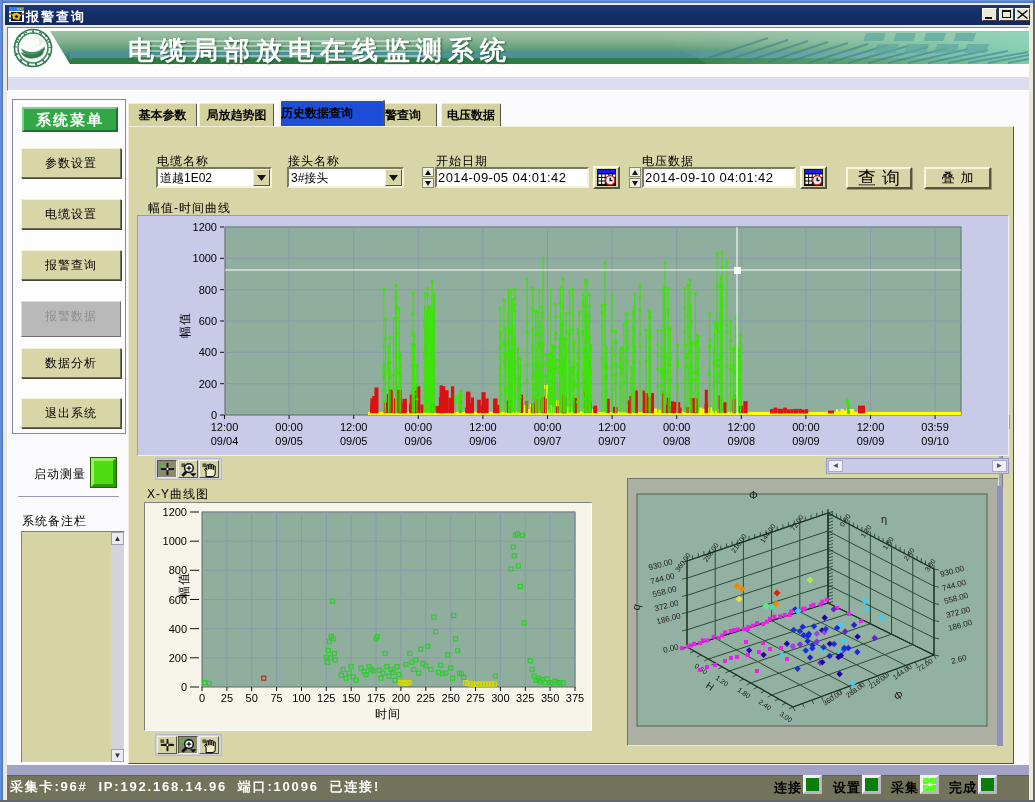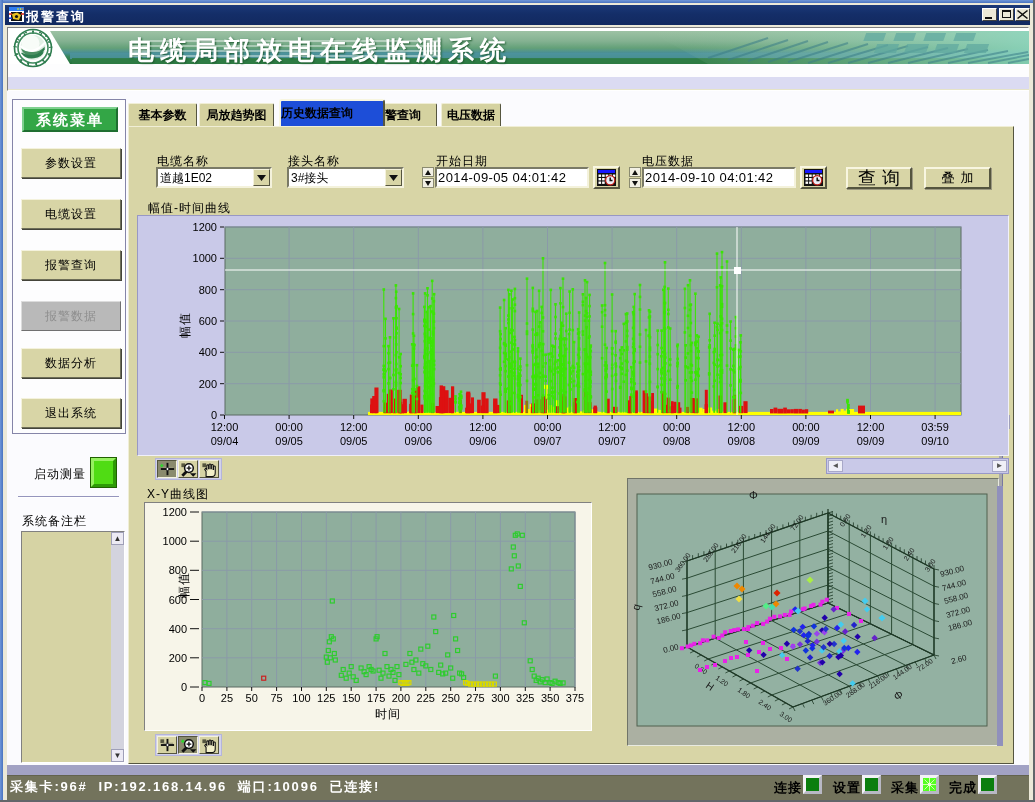--- a/index.html
+++ b/index.html
@@ -133,21 +133,21 @@
 </g>
 </svg>
 <div class="abs" style="left:128px;top:33px;width:560px;height:30px;color:#fff;font-weight:bold;font-size:26px;letter-spacing:6px;text-shadow:1px 1px 2px #1E5B30">电缆局部放电在线监测系统</div>
 <div class="abs" style="left:131px;top:38px;width:310px;height:19px;background:repeating-linear-gradient(0deg, rgba(255,255,255,0.40) 0 2px, rgba(255,255,255,0) 2px 5px);z-index:3"></div>
 <div class="abs" style="left:7px;top:91px;width:1022px;height:674px;background:#FBFBFE"></div>
 <div class="abs" style="left:12px;top:99px;width:114px;height:335px;background:#FDFDFE;border:1px solid #8585A8"></div>
 <div class="abs" style="left:22px;top:107px;width:96px;height:25px;background:#33A646;border-top:2px solid #7FD08F;border-left:2px solid #7FD08F;border-right:2px solid #1E6E30;border-bottom:2px solid #1E6E30;color:#fff;font-weight:bold;font-size:15px;text-align:center;line-height:21px;letter-spacing:2px">系统菜单</div>
 <div class="abs" style="left:21px;top:148px;width:100px;height:30px;background:#D8D5A6;color:#000;border-top:1px solid #F4F2DC;border-left:1px solid #F4F2DC;border-right:1px solid #6E6E58;border-bottom:1px solid #6E6E58;box-shadow:1px 1px 0 #44443A;font-size:12px;text-align:center;line-height:28px;letter-spacing:1px">参数设置</div>
 <div class="abs" style="left:21px;top:199px;width:100px;height:30px;background:#D8D5A6;color:#000;border-top:1px solid #F4F2DC;border-left:1px solid #F4F2DC;border-right:1px solid #6E6E58;border-bottom:1px solid #6E6E58;box-shadow:1px 1px 0 #44443A;font-size:12px;text-align:center;line-height:28px;letter-spacing:1px">电缆设置</div>
 <div class="abs" style="left:21px;top:250px;width:100px;height:30px;background:#D8D5A6;color:#000;border-top:1px solid #F4F2DC;border-left:1px solid #F4F2DC;border-right:1px solid #6E6E58;border-bottom:1px solid #6E6E58;box-shadow:1px 1px 0 #44443A;font-size:12px;text-align:center;line-height:28px;letter-spacing:1px">报警查询</div>
-<div class="abs" style="left:21px;top:301px;width:100px;height:30px;background:#B9B9B9;color:#8E8E8E;border-top:1px solid #DCDCDC;border-left:1px solid #DCDCDC;border-right:1px solid #707070;border-bottom:1px solid #707070;font-size:12px;text-align:center;line-height:28px;letter-spacing:1px">报警数据</div>
+<div class="abs" style="left:21px;top:301px;width:100px;height:36px;background:#B9B9B9;color:#8E8E8E;border-top:1px solid #DCDCDC;border-left:1px solid #DCDCDC;border-right:1px solid #707070;border-bottom:1px solid #707070;font-size:12px;text-align:center;line-height:28px;letter-spacing:1px">报警数据</div>
 <div class="abs" style="left:21px;top:348px;width:100px;height:30px;background:#D8D5A6;color:#000;border-top:1px solid #F4F2DC;border-left:1px solid #F4F2DC;border-right:1px solid #6E6E58;border-bottom:1px solid #6E6E58;box-shadow:1px 1px 0 #44443A;font-size:12px;text-align:center;line-height:28px;letter-spacing:1px">数据分析</div>
 <div class="abs" style="left:21px;top:398px;width:100px;height:30px;background:#D8D5A6;color:#000;border-top:1px solid #F4F2DC;border-left:1px solid #F4F2DC;border-right:1px solid #6E6E58;border-bottom:1px solid #6E6E58;box-shadow:1px 1px 0 #44443A;font-size:12px;text-align:center;line-height:28px;letter-spacing:1px">退出系统</div>
 <div class="abs" style="left:34px;top:466px;width:60px;height:14px;font-size:12px;color:#000;letter-spacing:1px">启动测量</div>
 <div class="abs" style="left:91px;top:458px;width:25px;height:29px;background:#50DC14;border-top:3px solid #96F060;border-left:3px solid #96F060;border-right:3px solid #2E9A06;border-bottom:3px solid #2E9A06;outline:1px solid #206000"></div>
 <div class="abs" style="left:18px;top:496px;width:101px;height:1px;background:#9595BD"></div>
 <div class="abs" style="left:18px;top:497px;width:101px;height:1px;background:#FFFFFF"></div>
 <div class="abs" style="left:22px;top:513px;width:80px;height:14px;font-size:12px;color:#000;letter-spacing:1px">系统备注栏</div>
 <div class="abs" style="left:21px;top:531px;width:104px;height:232px;background:#D6D3A4;border-top:1px solid #808080;border-left:1px solid #808080;border-right:1px solid #fff;border-bottom:1px solid #fff"></div>
 <div class="abs" style="left:111px;top:532px;width:13px;height:230px;background:#D3D3DE"></div>
 <div class="abs" style="left:111px;top:532px;width:13px;height:13px;background:#ECEAF4;border:1px solid #9F9FB8;color:#333;font-size:8px;text-align:center;line-height:11px">▲</div>

